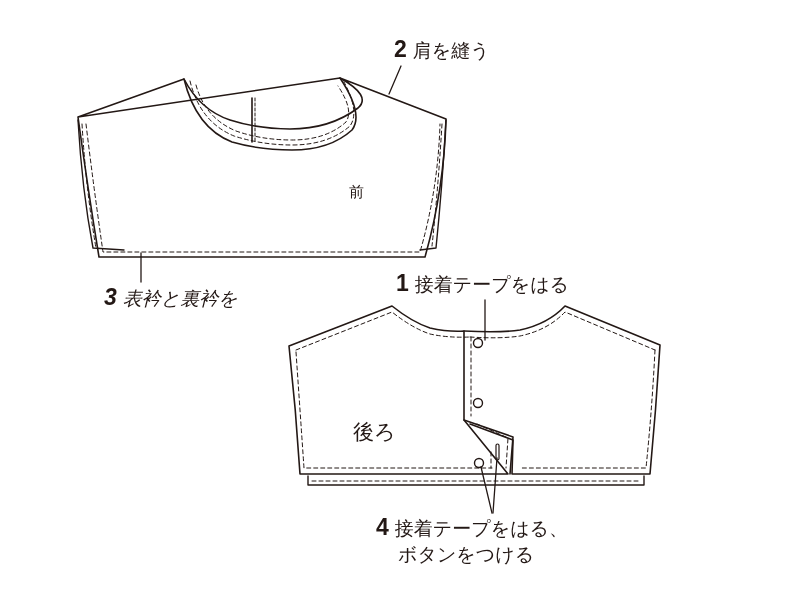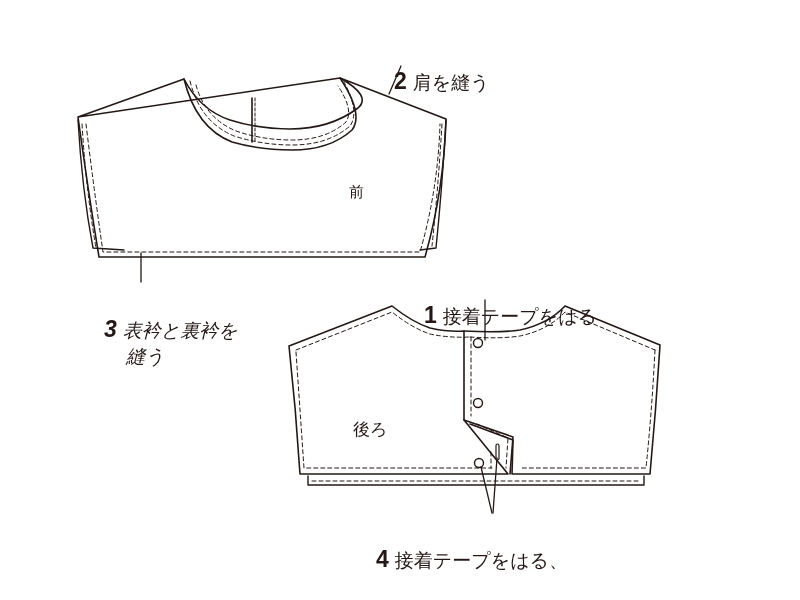--- a/index.html
+++ b/index.html
@@ -21,39 +21,38 @@
       top: 0;
       width: 800px;
       height: 600px;
     }
     .label {
       position: absolute;
       font-size: 19px;
       line-height: 26px;
       white-space: nowrap;
       color: #231815;
-      margin-top: 32px;
     }
     .label .num {
       font-family: "Liberation Sans", sans-serif;
       font-weight: bold;
       font-size: 23px;
       margin-right: 6px;
     }
     .label .line2 {
       display: block;
       padding-left: 22px;
     }
     .piece-label {
       position: absolute;
       font-size: 15px;
       color: #231815;
     }
     .piece-label.back {
-      font-size: 17px;
+      font-size: 21px;
     }
   </style>
 </head>
 <body>
 
 <svg class="canvas" viewBox="0 0 800 600" xmlns="http://www.w3.org/2000/svg">
   <g fill="none" stroke="#231815" stroke-linejoin="round" stroke-linecap="round">
 
     <g>
 
@@ -141,22 +140,22 @@
 
 <div class="piece-label" style="left:349px; top:183px;">前</div>
 <div class="piece-label back" style="left:353px; top:418px;">後ろ</div>
 
 <div class="label" style="left:394px; top:36px;">
   <span class="num">2</span><span>肩を縫う</span>
 </div>
 
 <div class="label" style="left:104px; top:284px;font-style:italic;">
   <span class="num">3</span><span>表衿と裏衿を</span>
-  <span class="line2">縫う</span>
 </div>
 
-<div class="label" style="left:424px; top:270px;">
+<div class="label" style="left:396px; top:270px;">
   <span class="num">1</span><span>接着テープをはる</span>
 </div>
 
 <div class="label" style="left:376px; top:514px;">
   <span class="num">4</span><span>接着テープをはる、</span>
+  <span class="line2">ボタンをつける</span>
 </div>
 
 </body></html>

